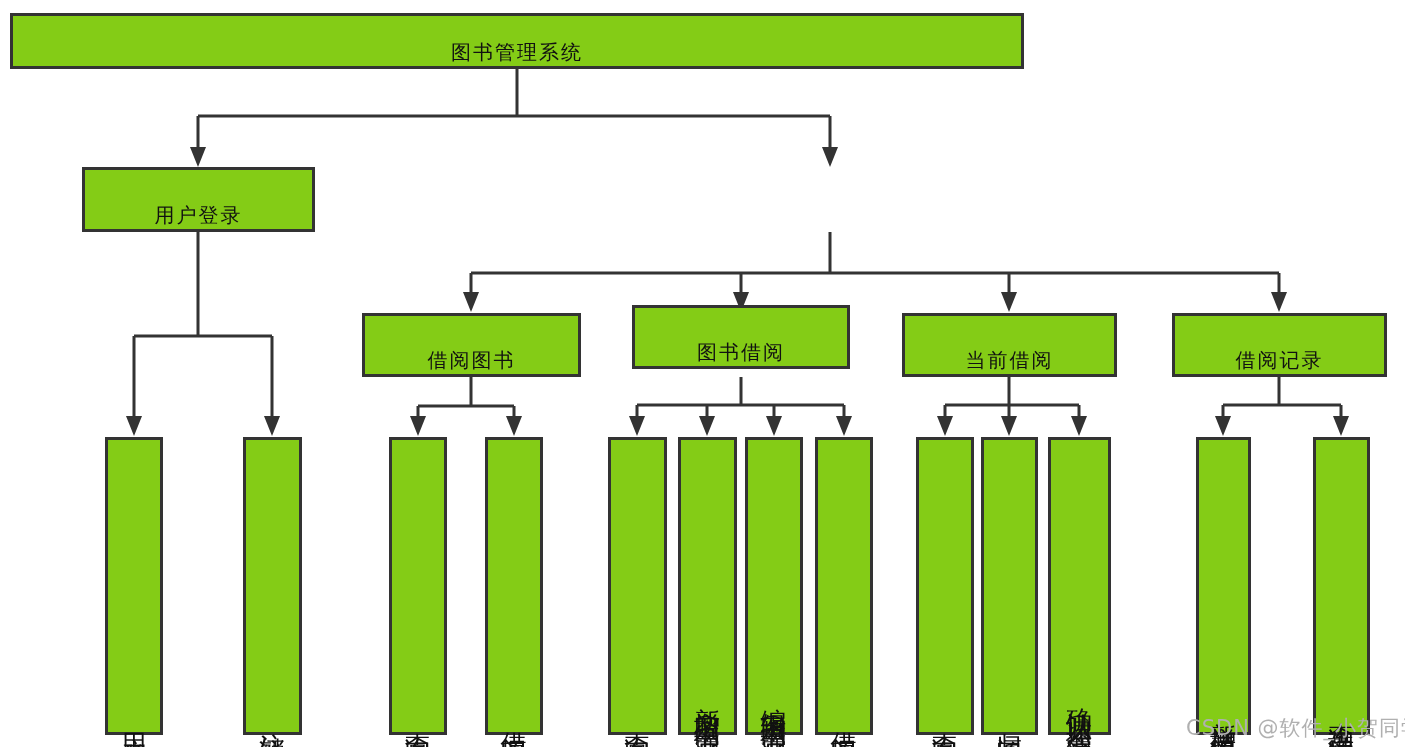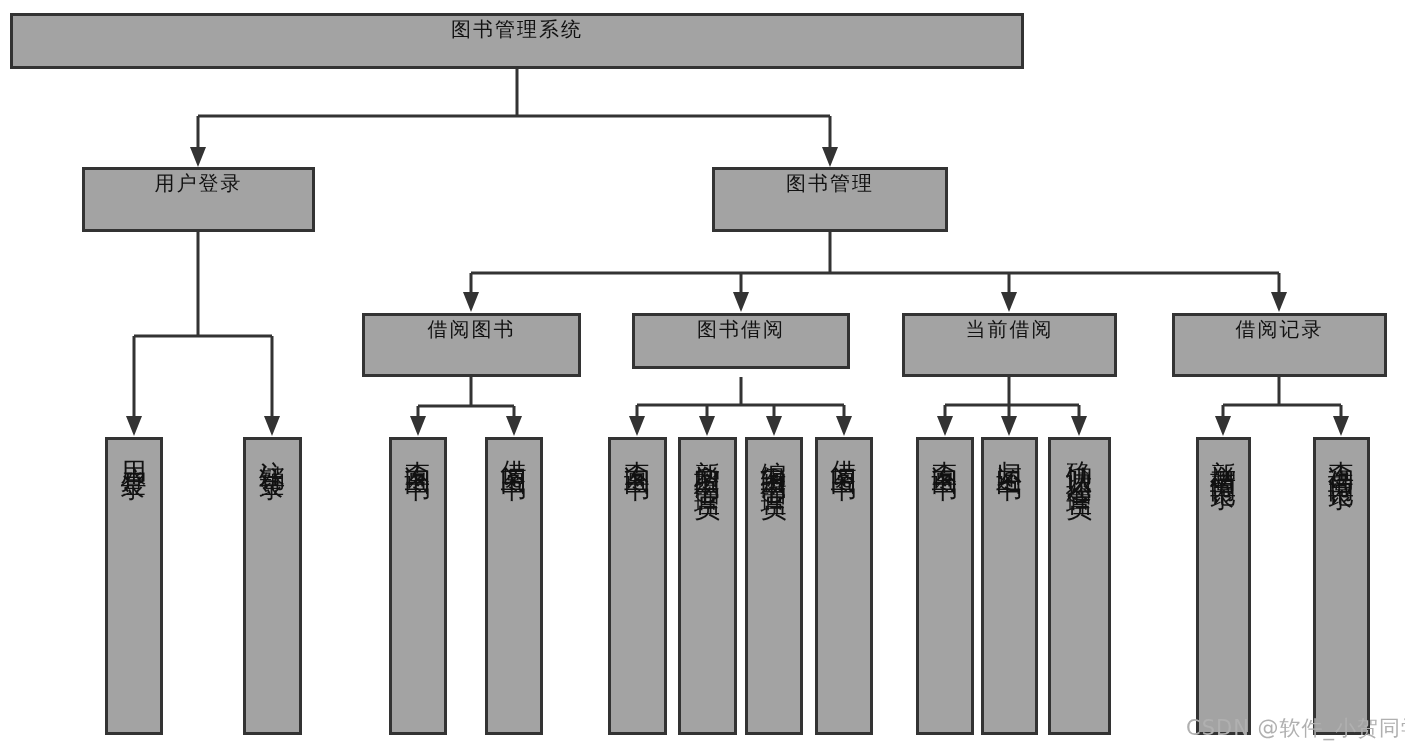--- a/index.html
+++ b/index.html
@@ -7,25 +7,25 @@
     position: relative;
     width: 1405px;
     height: 747px;
     background: #ffffff;
     overflow: hidden;
     font-family: "DejaVu Sans", "Liberation Sans", sans-serif;
   }
   #wires { position: absolute; left: 0; top: 0; }
   .box {
     position: absolute;
-    background: #a3a3a3;
+    background: #84cc16;
     border: 3px solid #333333;
     box-sizing: border-box;
     display: flex;
-    align-items: flex-start;
+    align-items: flex-end;
     justify-content: center;
   }
   .hlabel {
     font-size: 20px;
     color: #111111;
     letter-spacing: 2px;
     white-space: nowrap;
   }
   .vbox { top: 437px; height: 298px; }
   .vlabel {
@@ -92,28 +92,25 @@
     </g>
   </svg>
 
   <div class="box" style="left:10px; top:13px; width:1014px; height:56px;">
     <span class="hlabel">图书管理系统</span>
   </div>
 
   <div class="box" style="left:82px; top:167px; width:233px; height:65px;">
     <span class="hlabel">用户登录</span>
   </div>
-  <div class="box" style="left:712px; top:167px; width:236px; height:65px;">
-    <span class="hlabel">图书管理</span>
-  </div>
 
   <div class="box" style="left:362px; top:313px; width:219px; height:64px;">
     <span class="hlabel">借阅图书</span>
   </div>
-  <div class="box" style="left:632px; top:313px; width:218px; height:56px;">
+  <div class="box" style="left:632px; top:305px; width:218px; height:64px;">
     <span class="hlabel">图书借阅</span>
   </div>
   <div class="box" style="left:902px; top:313px; width:215px; height:64px;">
     <span class="hlabel">当前借阅</span>
   </div>
   <div class="box" style="left:1172px; top:313px; width:215px; height:64px;">
     <span class="hlabel">借阅记录</span>
   </div>
 
   <div class="box vbox" style="left:105px; width:58px;">

